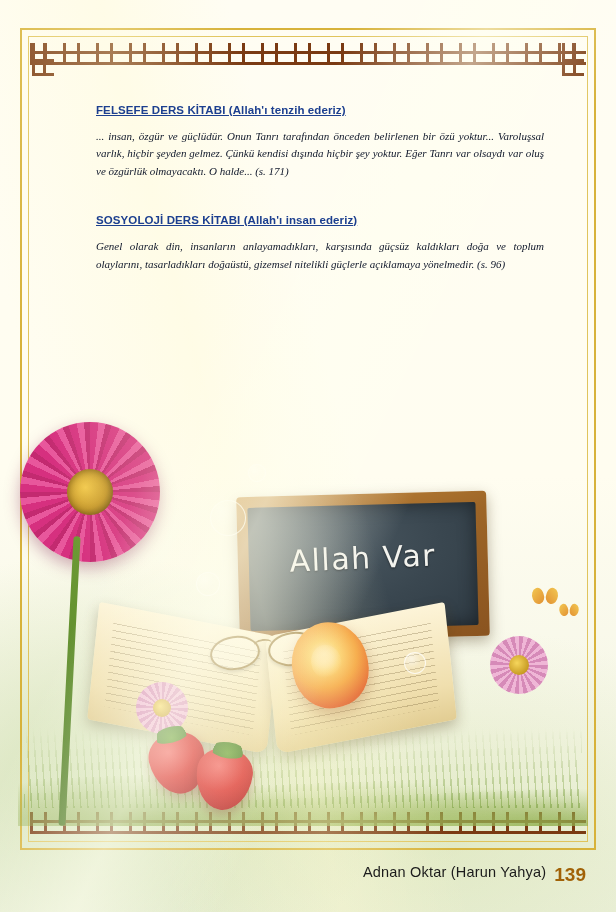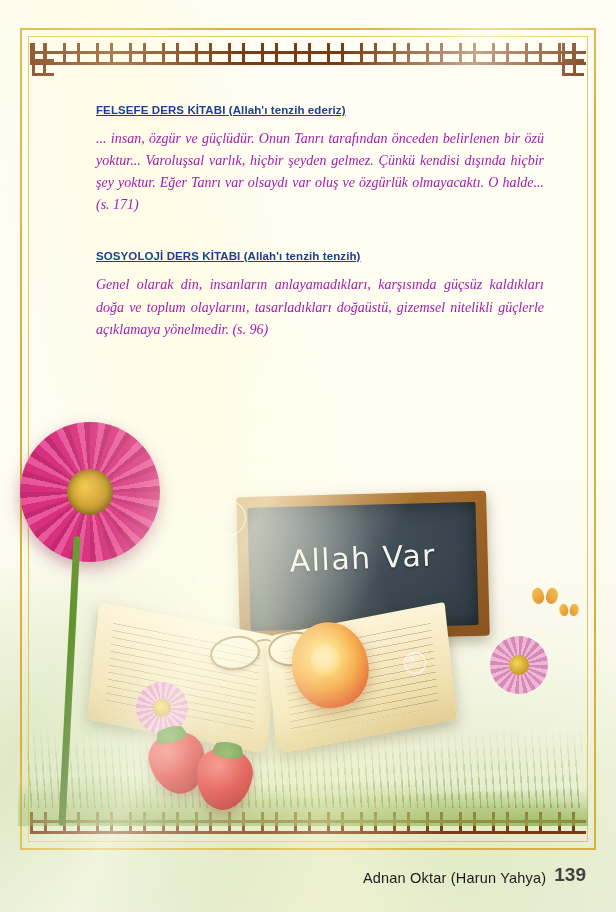--- a/index.html
+++ b/index.html
@@ -119,23 +119,23 @@
     font-weight: bold;
     font-size: 11.5px;
     color: #1c3f8f;
     text-decoration: underline;
     margin: 0 0 12px 0;
     letter-spacing: 0.1px;
   }
   .para {
     font-family: "Liberation Serif", serif;
     font-style: italic;
-    font-size: 14px;
+    font-size: 11px;
     line-height: 1.58;
-    color: #a21caf;
+    color: #0f172a;
     margin: 0 0 13px 0;
     text-align: justify;
   }
   .para:last-child { margin-bottom: 0; }
   .gap-before { margin-top: 34px; }
 
   
   .art {
     position: absolute;
     left: 0;
@@ -376,33 +376,33 @@
   .bub2 { left: 196px; top: 168px; width: 22px; height: 22px; }
   .bub3 { left: 248px; top: 60px; width: 16px; height: 16px; }
   .bub4 { left: 404px; top: 248px; width: 20px; height: 20px; }
 
   
   .footer {
     position: absolute;
     right: 30px;
     bottom: 26px;
     display: flex;
-    align-items: flex-end;
+    align-items: flex-start;
     gap: 8px;
     font-family: "Liberation Sans", sans-serif;
   }
   .footer-author {
     font-size: 14.5px;
     color: #1b1b1b;
     letter-spacing: 0.2px;
   }
   .footer-page {
     font-size: 19px;
     font-weight: bold;
-    color: #404040;
+    color: #a16207;
   }
 </style>
 </head>
 <body>
 
 <div class="page">
 
   <div class="bg-base"></div>
 
   <div class="frame-outer"></div>
@@ -475,21 +475,21 @@
   <div class="bg-sheen"></div>
 
   <div class="content">
 
     <div class="block">
       <h2 class="block-heading">FELSEFE DERS KİTABI (Allah'ı tenzih ederiz)</h2>
       <p class="para">... insan, özgür ve güçlüdür. Onun Tanrı tarafından önceden belirlenen bir özü yoktur... Varoluşsal varlık, hiçbir şeyden gelmez. Çünkü kendisi dışında hiçbir şey yoktur. Eğer Tanrı var olsaydı var oluş ve özgürlük olmayacaktı. O halde... (s. 171)</p>
     </div>
 
     <div class="block gap-before">
-      <h2 class="block-heading">SOSYOLOJİ DERS KİTABI (Allah'ı tenzih tenzih)</h2>
+      <h2 class="block-heading">SOSYOLOJİ DERS KİTABI (Allah'ı insan ederiz)</h2>
       <p class="para">Genel olarak din, insanların anlayamadıkları, karşısında güçsüz kaldıkları doğa ve toplum olaylarını, tasarladıkları doğaüstü, gizemsel nitelikli güçlerle açıklamaya yönelmedir. (s. 96)</p>
     </div>
 
   </div>
 
   <div class="footer">
     <span class="footer-author">Adnan Oktar (Harun Yahya)</span>
     <span class="footer-page">139</span>
   </div>
 

